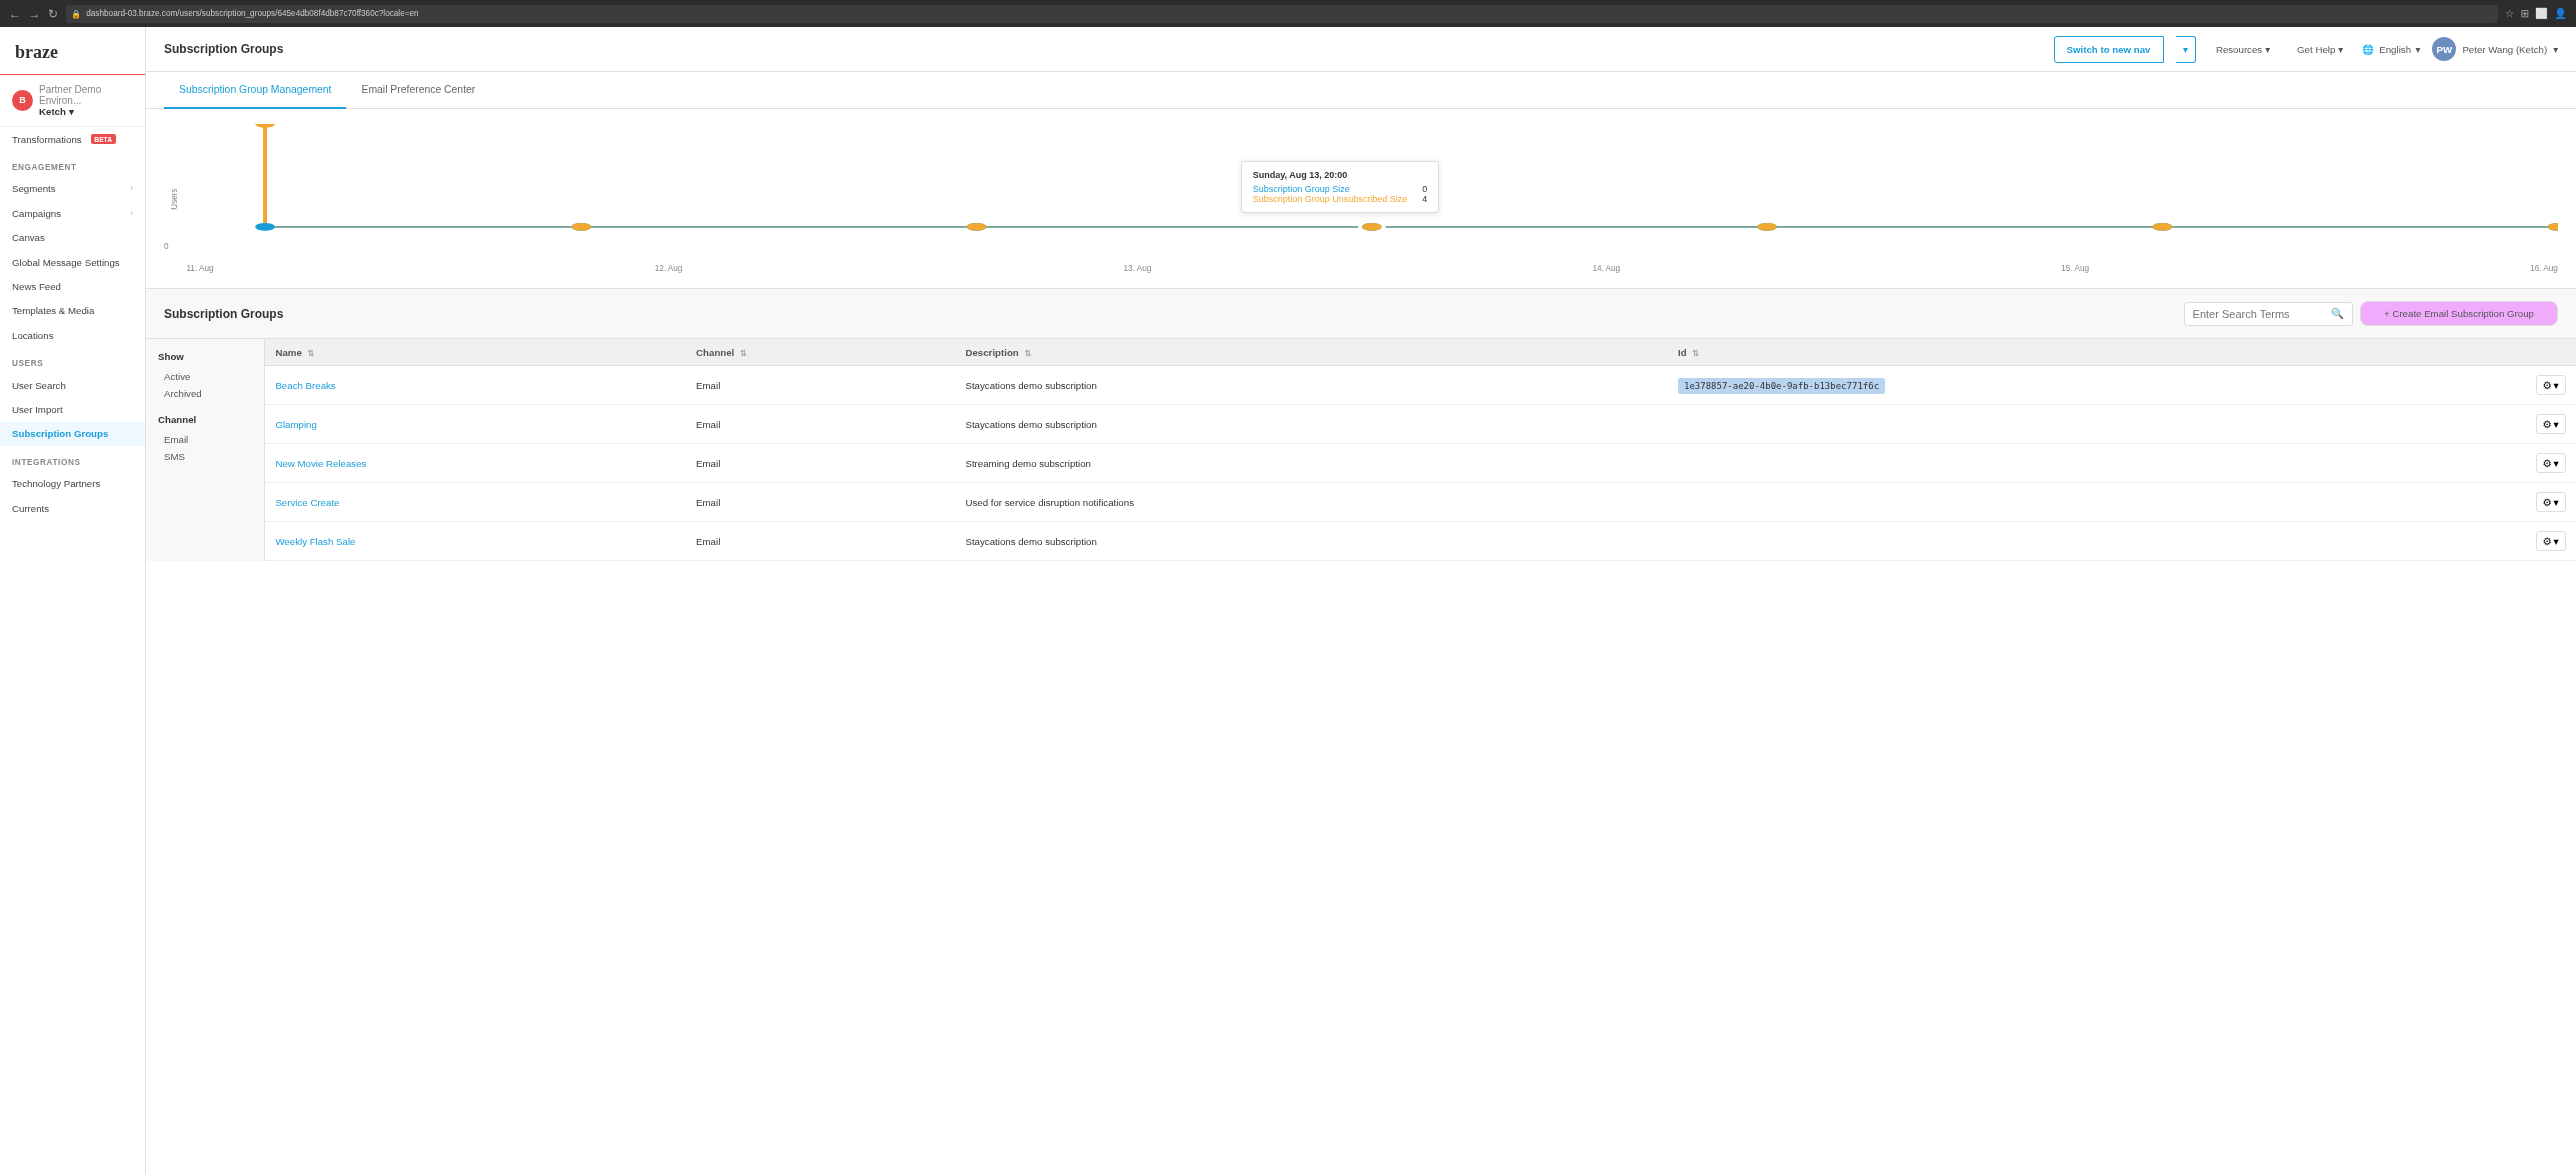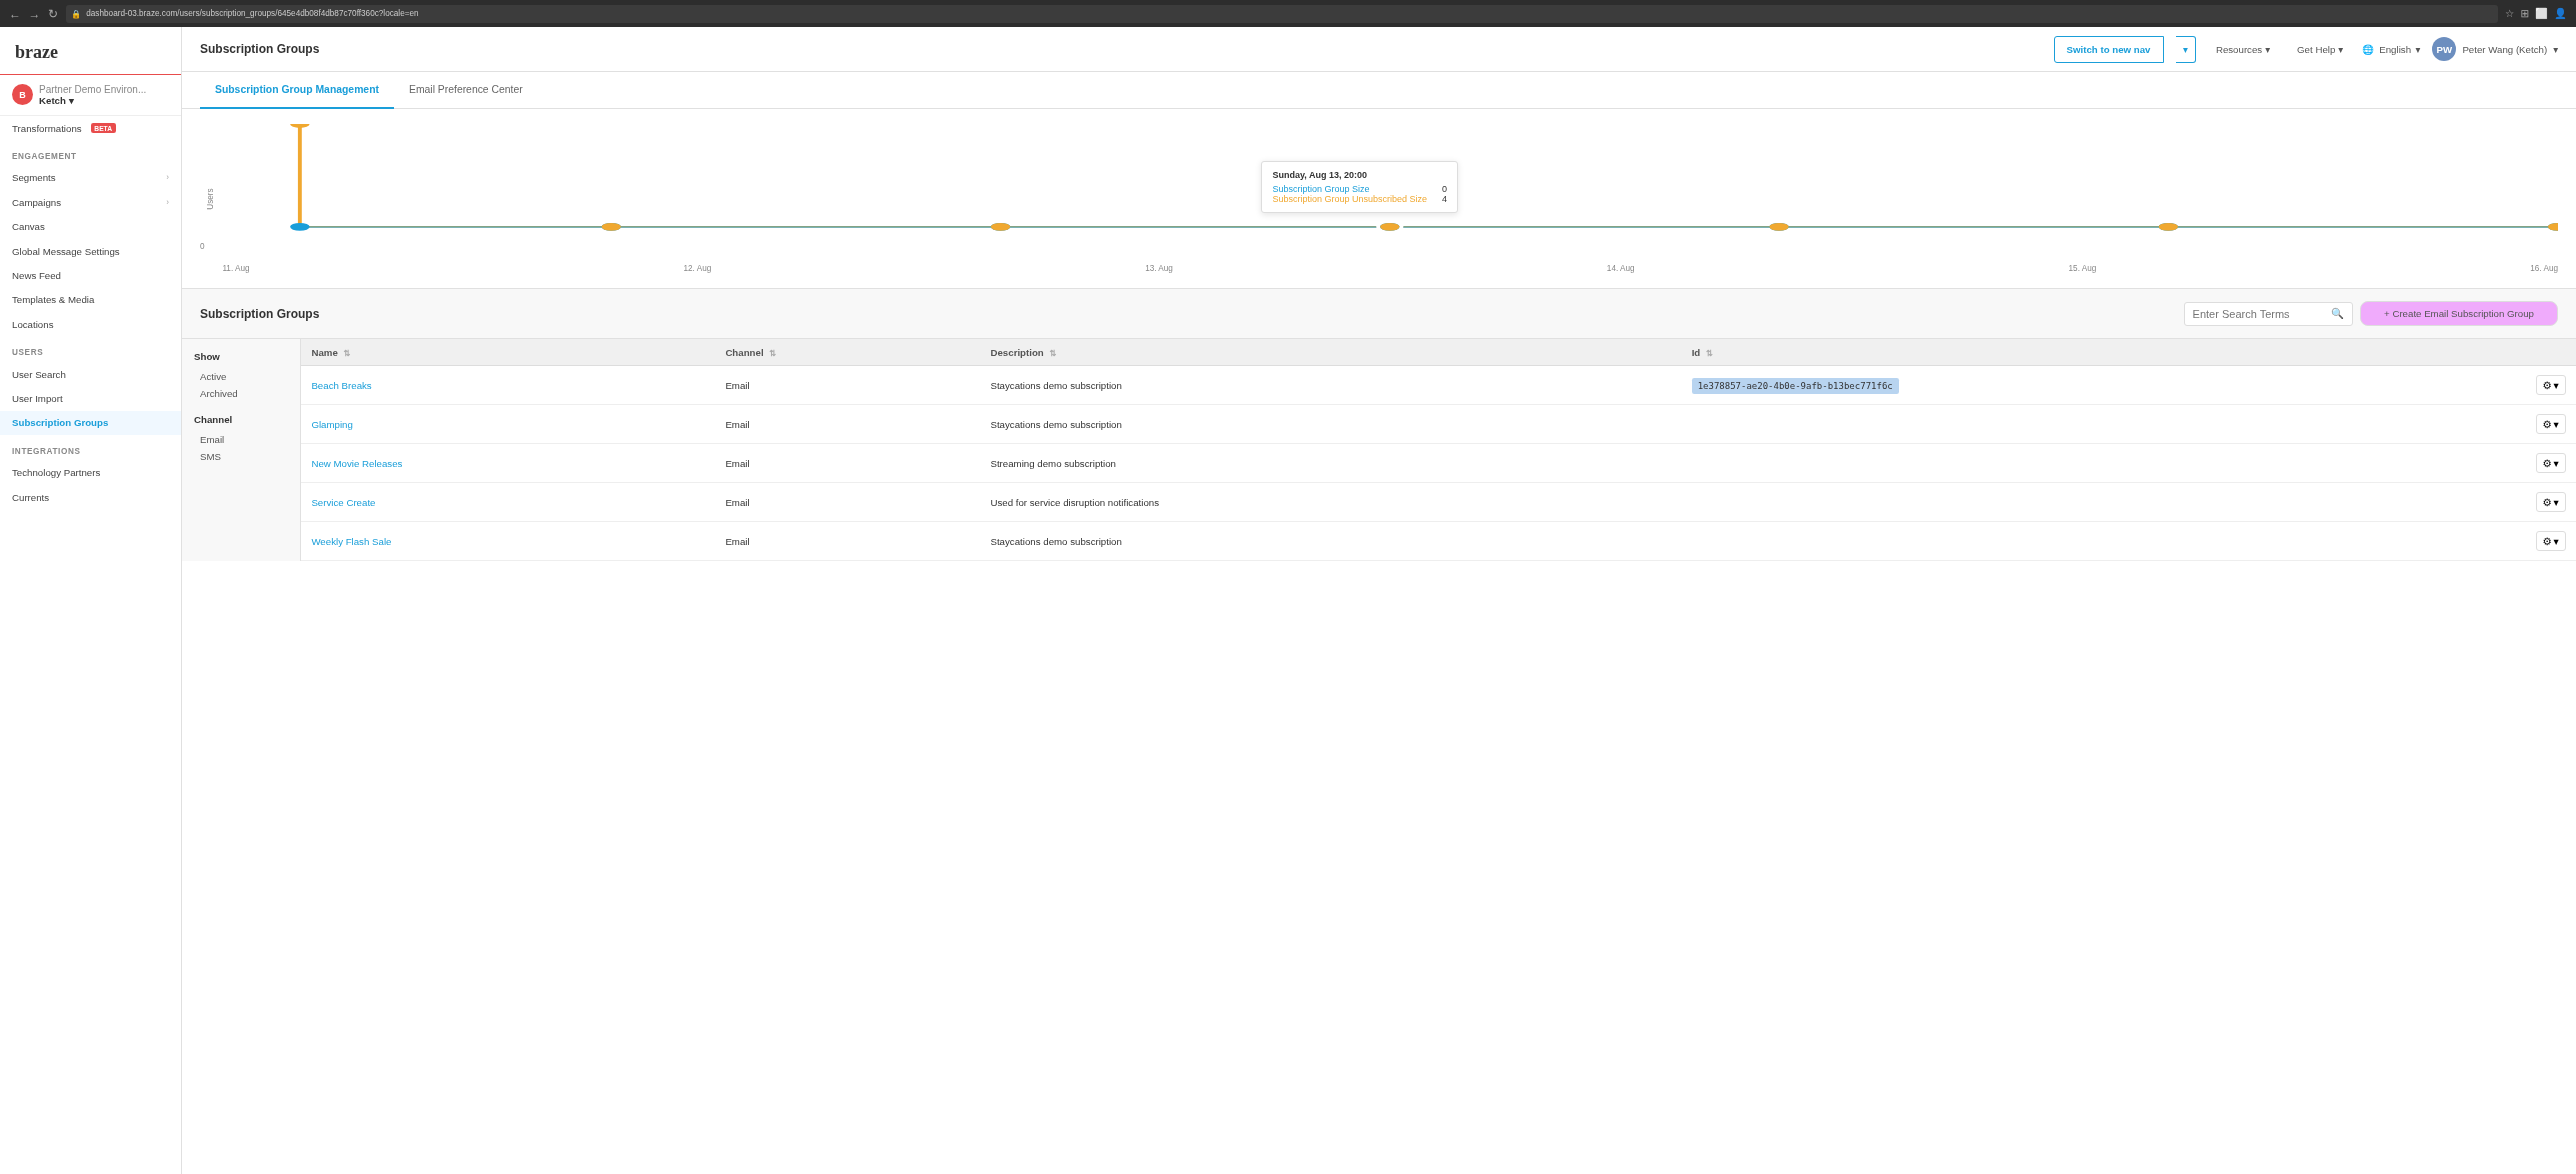--- a/index.html
+++ b/index.html
@@ -34,21 +34,21 @@
       color: #ccc;
     }
     .browser-url-bar span { font-size: 8.2px; }
     .browser-icons { display: flex; gap: 6px; color: #aaa; font-size: 10.4px; }
 
     
     .app-layout { display: flex; height: calc(100vh - 27px); min-height: 522px; }
 
     
     .sidebar {
-      width: 182px;
+      width: 146px;
       background: #fff;
       border-right: 0.7px solid #e0e0e0;
       display: flex;
       flex-direction: column;
       overflow-y: auto;
       flex-shrink: 0;
     }
     .sidebar-logo {
       padding: 13.4px 15px 7.5px;
       border-bottom: 1.5px solid #e84c4c;
@@ -191,21 +191,21 @@
       padding: 12px 15px;
       font-size: 10.4px;
       cursor: pointer;
       color: #666;
       border-bottom: 2.2px solid transparent;
       margin-bottom: -0.7px;
     }
     .tab.active {
       color: #1a9ed9;
       border-bottom-color: #1a9ed9;
-      font-weight: 700;
+      font-weight: 400;
     }
 
     
     .chart-section {
       background: #fff;
       padding: 15px 18px;
       border-bottom: 0.7px solid #e0e0e0;
       position: relative;
     }
     .chart-container {

